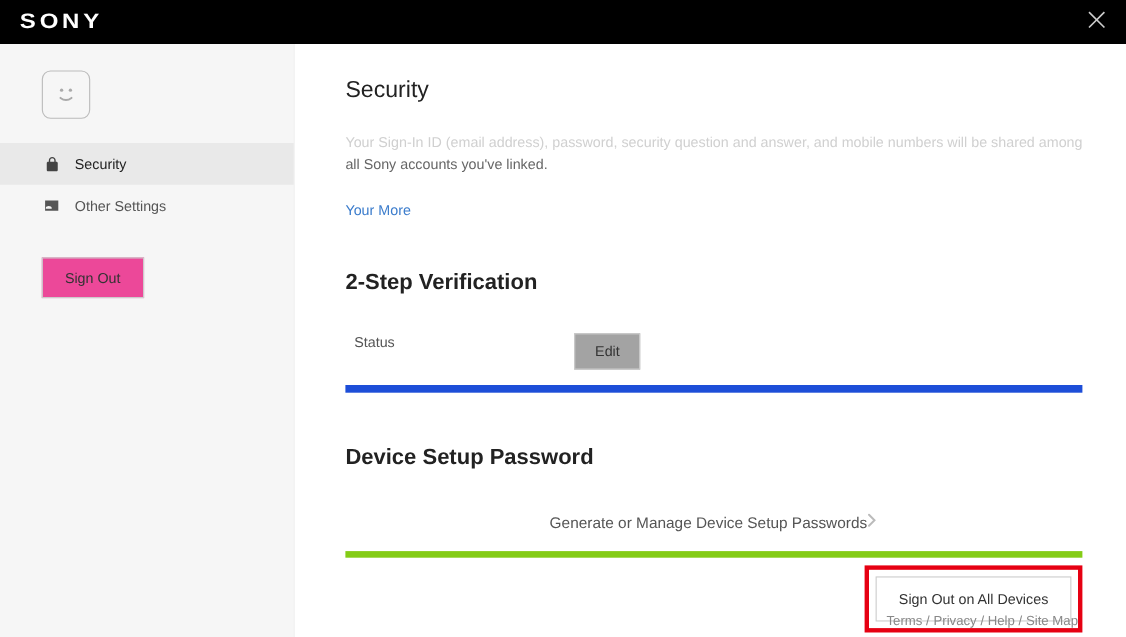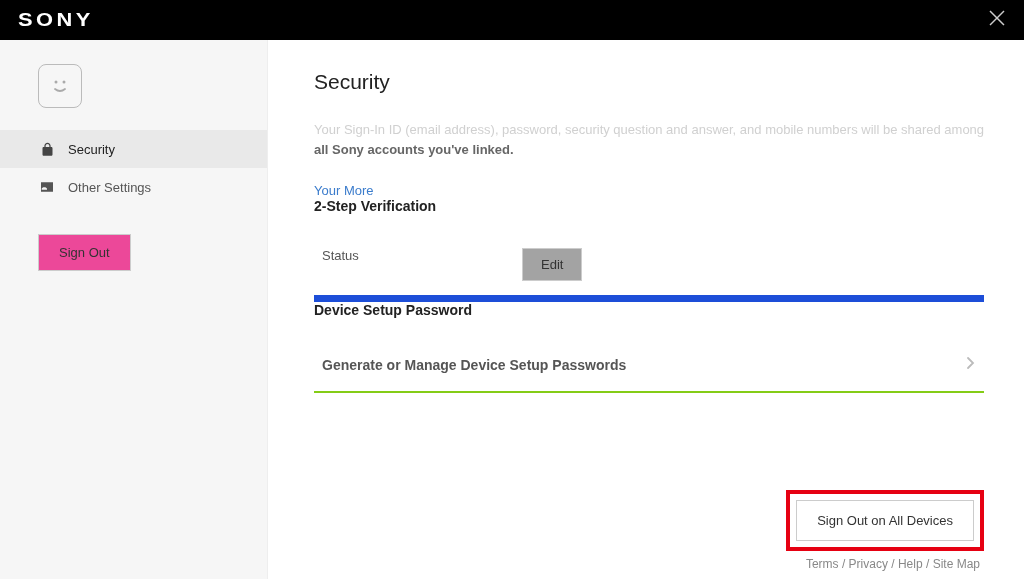--- a/index.html
+++ b/index.html
@@ -20,36 +20,36 @@
     .nav-icon { width: 18px; height: 18px; display: inline-flex; align-items: center; justify-content: center; flex-shrink: 0; }
     
     .signout-wrap { padding: 28px 38px; }
     .signout-btn { background: #ec4899; border: 1px solid #ccc; padding: 10px 20px; font-size: 13px; cursor: pointer; color: #333; }
     
     .main { flex: 1; background: #fff; padding: 30px 40px 0 46px; position: relative; overflow: hidden; }
     .page-title { font-size: 21px; font-weight: 400; color: #222; margin-bottom: 26px; }
     
     .cutoff-text { color: #b8b8b8; font-size: 13px; line-height: 1.5; position: relative; }
     .cutoff-line1 { color: #d0d0d0; white-space: nowrap; overflow: hidden; }
-    .cutoff-line2 { color: #666; font-weight: bold; }
+    .cutoff-line2 { color: #666; }
     
     .learn-more { color: #3b7ccc; font-size: 13px; display: inline-block; margin-top: 24px; cursor: pointer; }
     
-    .section-title { font-weight: 700; font-size: 14px; color: #222; margin-bottom: 20px; }
+    .section-title { font-weight: 700; font-size: 20px; color: #222; margin-top: 48px; margin-bottom: 20px; }
     
     .row { display: flex; align-items: flex-start; padding: 14px 8px; border-bottom: 7px solid #1d4ed8; }
     .row-label { width: 200px; color: #555; font-size: 13px; }
     .row-value { flex: 1; font-weight: 700; font-size: 14px; color: #222; }
     .edit-btn { border: 1px solid #ccc; background: #a3a3a3; padding: 8px 18px; font-size: 13px; cursor: pointer; color: #333; }
     
-    .link-row { display: flex; align-items: center; justify-content: space-between; padding: 16px 8px; border-bottom: 2px solid #84cc16; cursor: pointer; font-weight: bold; }
+    .link-row { display: flex; align-items: center; justify-content: center; padding: 16px 8px; border-bottom: 6px solid #84cc16; cursor: pointer; }
     .link-row-text { color: #555; font-size: 14px; }
     .chevron { color: #bbb; font-size: 18px; }
     
-    .signout-all-wrap { position: absolute; right: 40px; top: 450px; padding-left: 13px; }
+    .signout-all-wrap { position: absolute; right: 40px; top: 474px; padding-left: 13px; }
     .signout-all-highlight { border: 4px solid #e60012; padding: 6px; display: inline-block; }
     .signout-all-btn { border: 1px solid #ccc; background: #fff; padding: 12px 20px; font-size: 13px; cursor: pointer; color: #333; }
     
     .footer-links { position: absolute; right: 44px; bottom: 10px; font-size: 12px; color: #888; }
     .footer-links a { color: #888; text-decoration: none; cursor: pointer; }
   </style>
 </head>
 <body>
 
 <div class="topbar">

